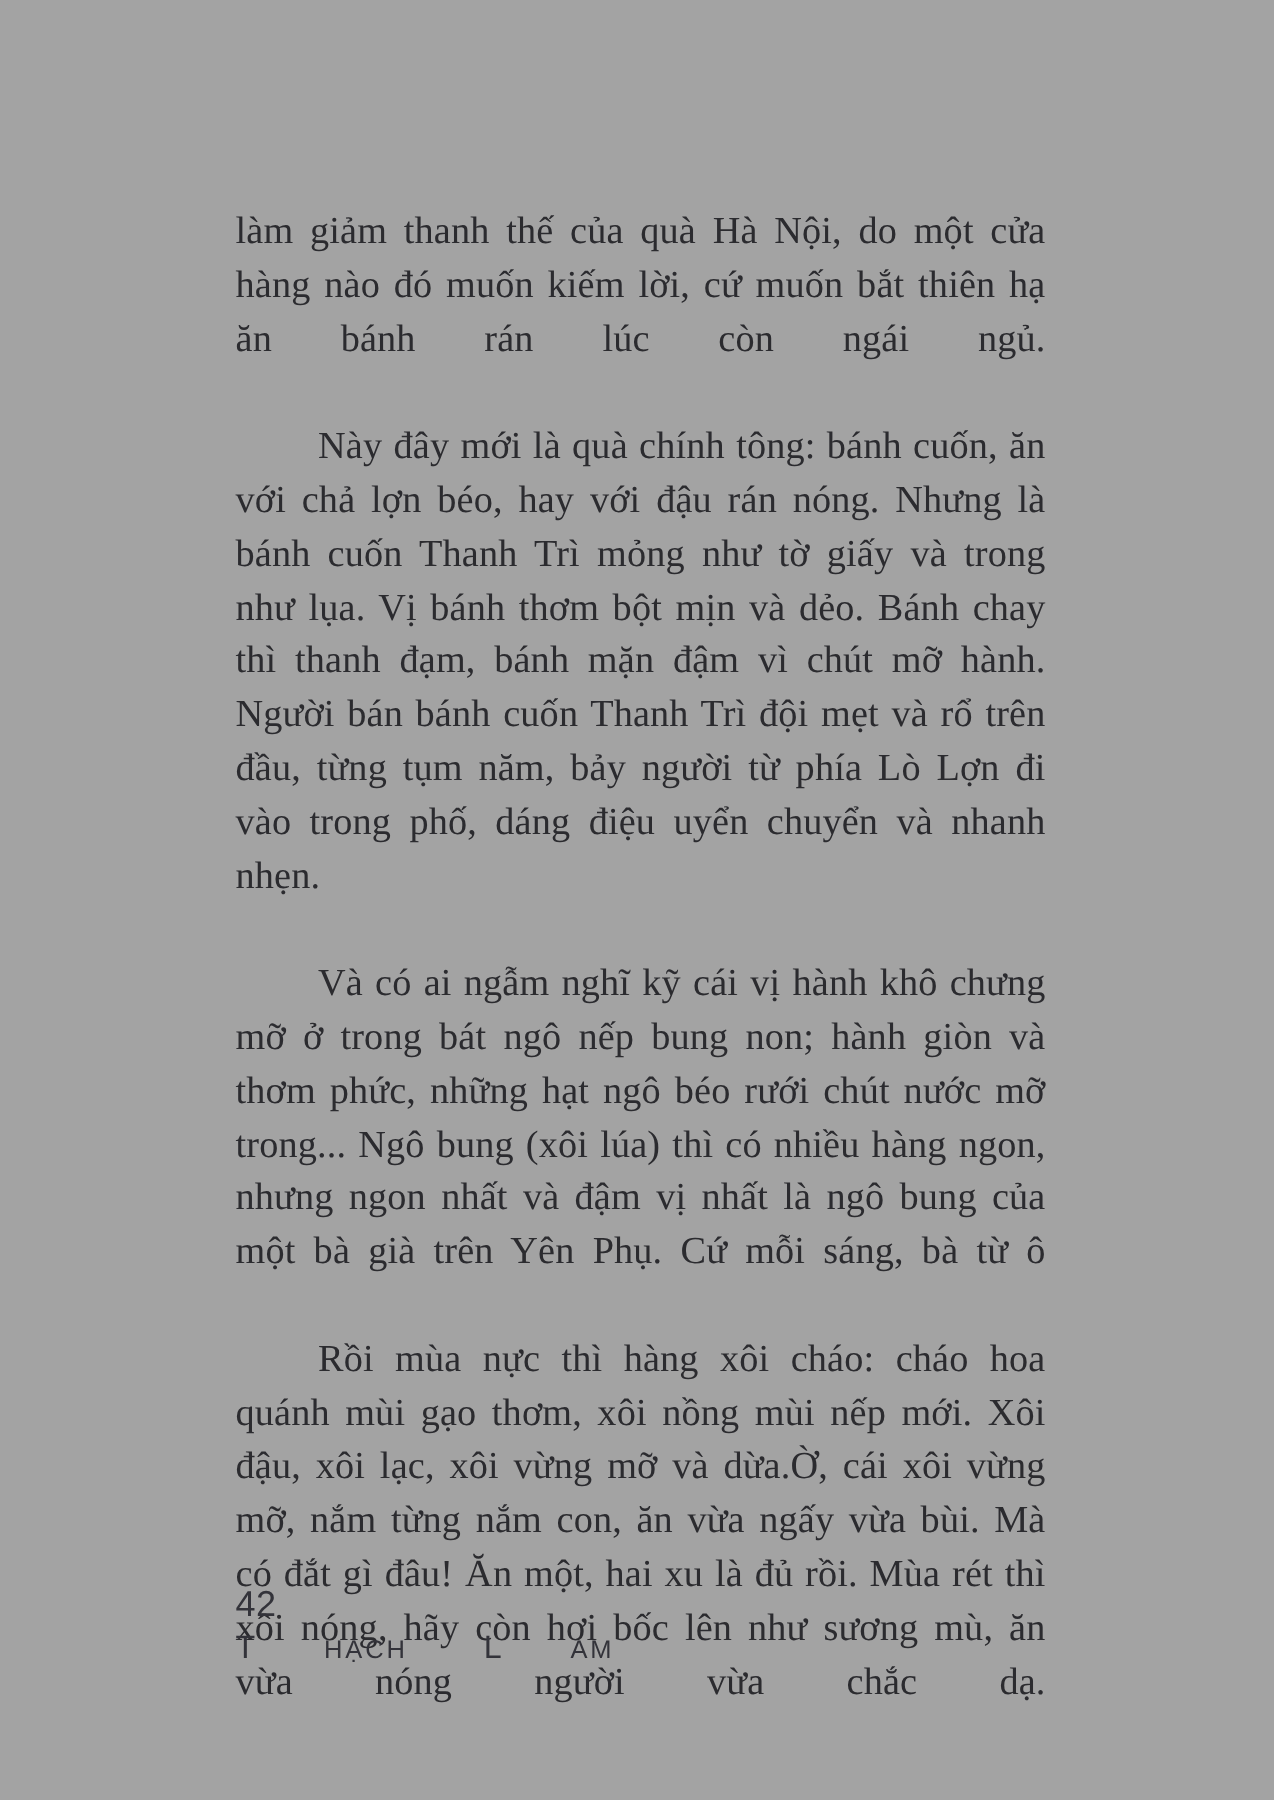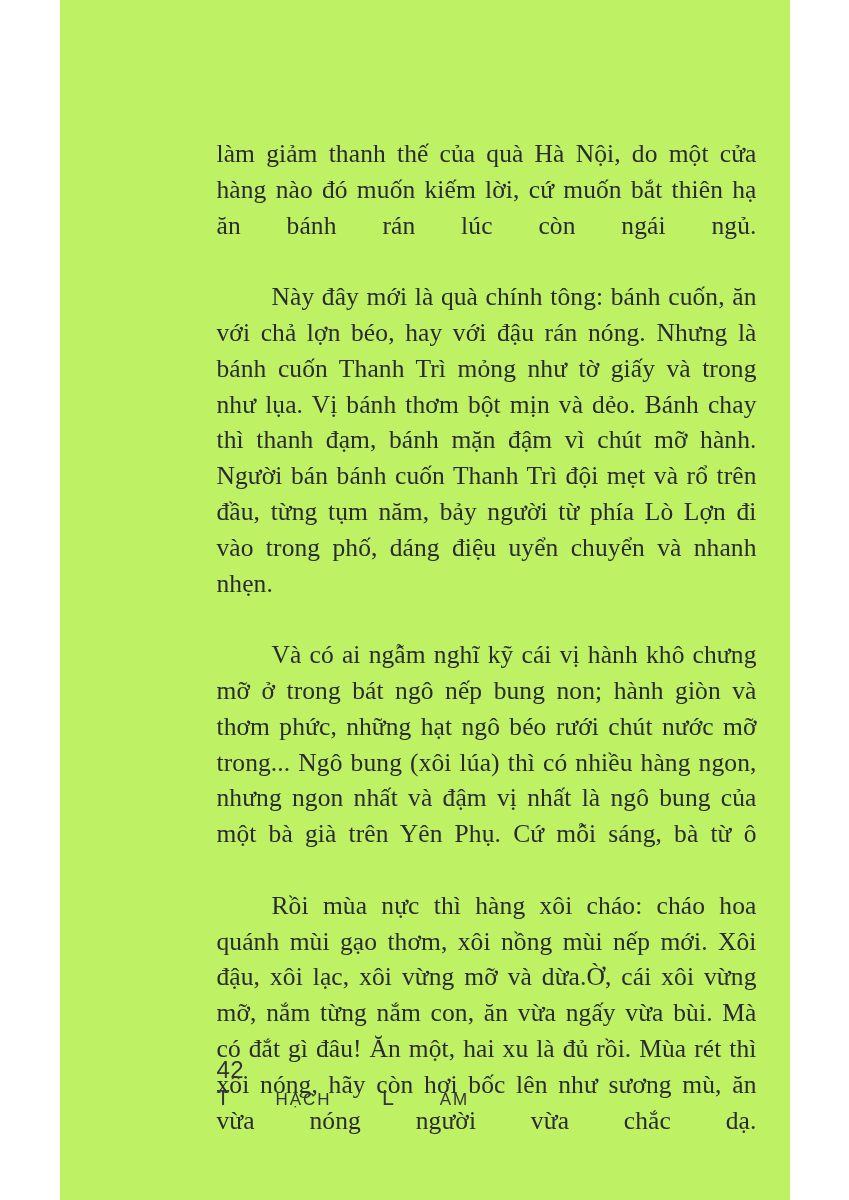--- a/index.html
+++ b/index.html
@@ -4,24 +4,24 @@
 <title>Book Page</title>
 <style>
   html, body {
     margin: 0;
     padding: 0;
     background: #ffffff;
   }
 
   .page {
     position: relative;
-    width: 730px;
+    width: 849px;
     height: 1200px;
     margin: 0 auto;
-    background: #bef264;
+    background: #a3a3a3;
     overflow: hidden;
     box-sizing: border-box;
   }
 
   .text-block {
     position: absolute;
     left: 157px;
     top: 136px;
     width: 540px;
   }

